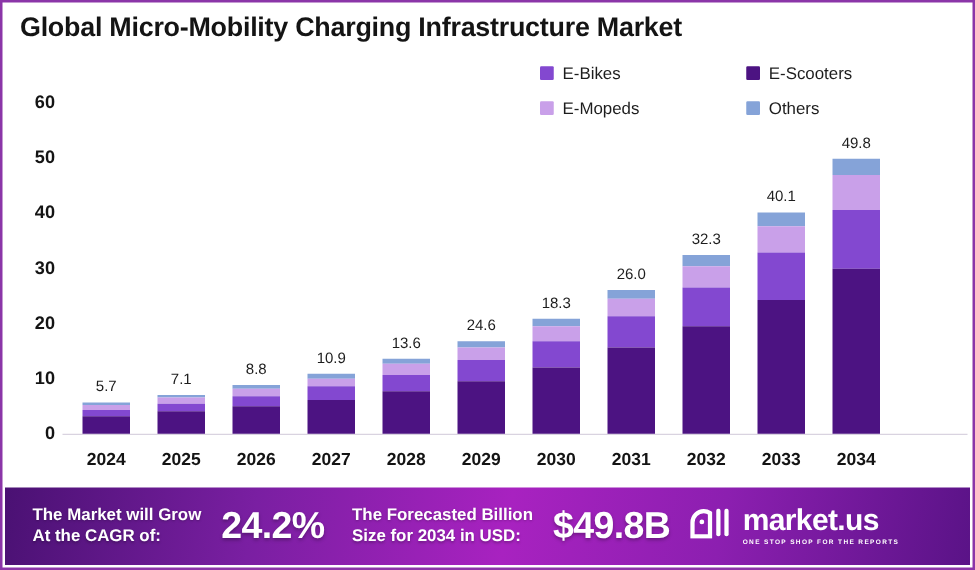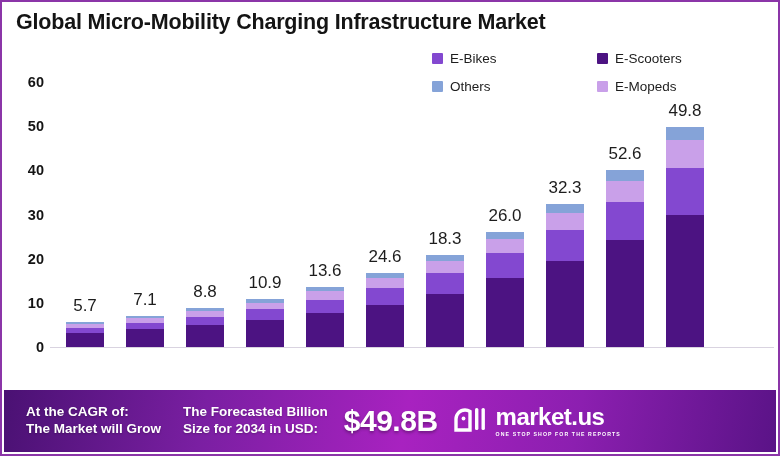--- a/index.html
+++ b/index.html
@@ -58,21 +58,21 @@
   .bar-group{
     position:absolute;bottom:0;width:38px;
   }
   .bar{
     position:absolute;bottom:0;width:38px;
     display:flex;flex-direction:column-reverse;
   }
   .seg{width:100%;}
   .bar-label{
     position:absolute;width:60px;left:-11px;
-    text-align:center;font-size:17px;color:#1d1d1d;white-space:nowrap;
+    text-align:center;font-size:12px;color:#1d1d1d;white-space:nowrap;
   }
 
   
   .xaxis{position:absolute;left:52px;top:357px;right:6px;height:26px;}
   .xtick{
     position:absolute;width:60px;text-align:center;
     font-size:14px;font-weight:bold;color:#141414;
   }
 
   
@@ -114,26 +114,26 @@
   <div class="legend" id="legend">
       <div class="legend-item">
         <span class="swatch" style="background: rgb(131, 72, 208);"></span>
         <span>E-Bikes</span>
       </div>
       <div class="legend-item">
         <span class="swatch" style="background: rgb(76, 19, 130);"></span>
         <span>E-Scooters</span>
       </div>
       <div class="legend-item">
+        <span class="swatch" style="background: rgb(201, 160, 233);"></span>
+        <span>E-Mopeds</span>
+      </div>
+      <div class="legend-item">
         <span class="swatch" style="background: rgb(133, 163, 216);"></span>
         <span>Others</span>
-      </div>
-      <div class="legend-item">
-        <span class="swatch" style="background: rgb(201, 160, 233);"></span>
-        <span>E-Mopeds</span>
       </div>
     </div>
 
   <div class="plot">
     <div class="ylabels" id="yaxis">
         <div class="ytick" style="top: 265px;">0</div>
         <div class="ytick" style="top: 220.833px;">10</div>
         <div class="ytick" style="top: 176.667px;">20</div>
         <div class="ytick" style="top: 132.5px;">30</div>
         <div class="ytick" style="top: 88.3333px;">40</div>
@@ -223,40 +223,54 @@
           </div>
           <div class="bar-label" style="bottom: 158.658px;">32.3</div>
         </div>
         <div class="bar-group" style="left: 552px;">
           <div class="bar" style="height: 177.108px; bottom: 10px;">
             <div class="seg" style="height: 106.883px; background: rgb(76, 19, 130);"></div>
             <div class="seg" style="height: 38.425px; background: rgb(131, 72, 208);"></div>
             <div class="seg" style="height: 20.7583px; background: rgb(201, 160, 233);"></div>
             <div class="seg" style="height: 11.0417px; background: rgb(133, 163, 216);"></div>
           </div>
-          <div class="bar-label" style="bottom: 193.108px;">52.6</div>
+          <div class="bar-label" style="bottom: 193.108px;">40.1</div>
         </div>
         <div class="bar-group" style="left: 612px;">
           <div class="bar" style="height: 219.95px; bottom: 10px;">
             <div class="seg" style="height: 131.617px; background: rgb(76, 19, 130);"></div>
             <div class="seg" style="height: 47.7px; background: rgb(131, 72, 208);"></div>
             <div class="seg" style="height: 27.3833px; background: rgb(201, 160, 233);"></div>
             <div class="seg" style="height: 13.25px; background: rgb(133, 163, 216);"></div>
           </div>
           <div class="bar-label" style="bottom: 235.95px;">49.8</div>
         </div>
       </div>
   </div>
 
+  <div class="xaxis" id="xaxis">
+      <div class="xtick" style="left: 1px;">2024</div>
+      <div class="xtick" style="left: 61px;">2025</div>
+      <div class="xtick" style="left: 121px;">2026</div>
+      <div class="xtick" style="left: 181px;">2027</div>
+      <div class="xtick" style="left: 241px;">2028</div>
+      <div class="xtick" style="left: 301px;">2029</div>
+      <div class="xtick" style="left: 361px;">2030</div>
+      <div class="xtick" style="left: 421px;">2031</div>
+      <div class="xtick" style="left: 481px;">2032</div>
+      <div class="xtick" style="left: 541px;">2033</div>
+      <div class="xtick" style="left: 601px;">2034</div>
+    </div>
 
   <div class="banner">
     <div class="banner-txt">
+      <div>The Market will Grow</div>
       <div>At the CAGR of:</div>
-      <div>The Market will Grow</div>
-    </div>
+    </div>
+    <div class="banner-big">24.2%</div>
     <div class="banner-txt">
       <div>The Forecasted Billion</div>
       <div>Size for 2034 in USD:</div>
     </div>
     <div class="banner-big">$49.8B</div>
     <div class="logo">
       <span class="logo-mark">
         <svg width="34" height="26" viewBox="0 0 34 26" aria-hidden="true">
           <path d="M2 24 L2 13 A9 9 0 0 1 11 4 A9 9 0 0 1 16 5.5 L16 24 Z" fill="none" stroke="#ffffff" stroke-width="3.4" stroke-linecap="round"></path>
           <circle cx="9.5" cy="12.5" r="1.9" fill="#ffffff"></circle>

